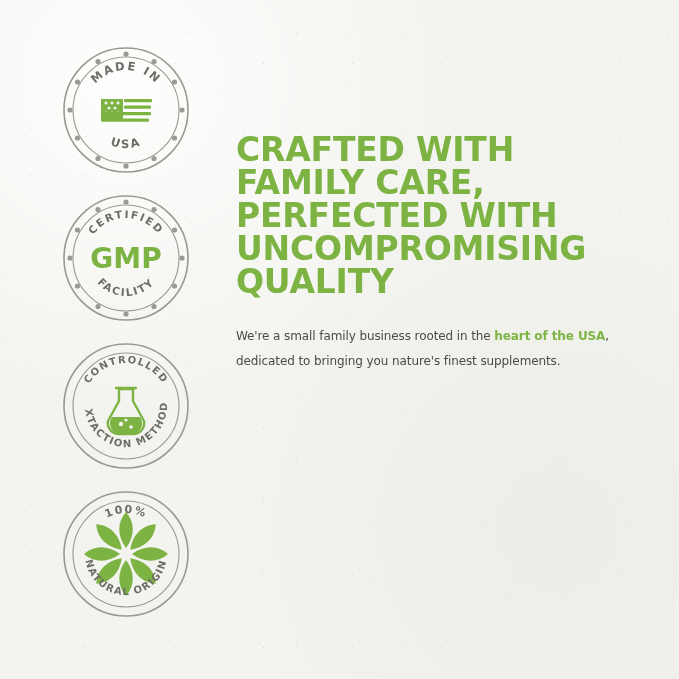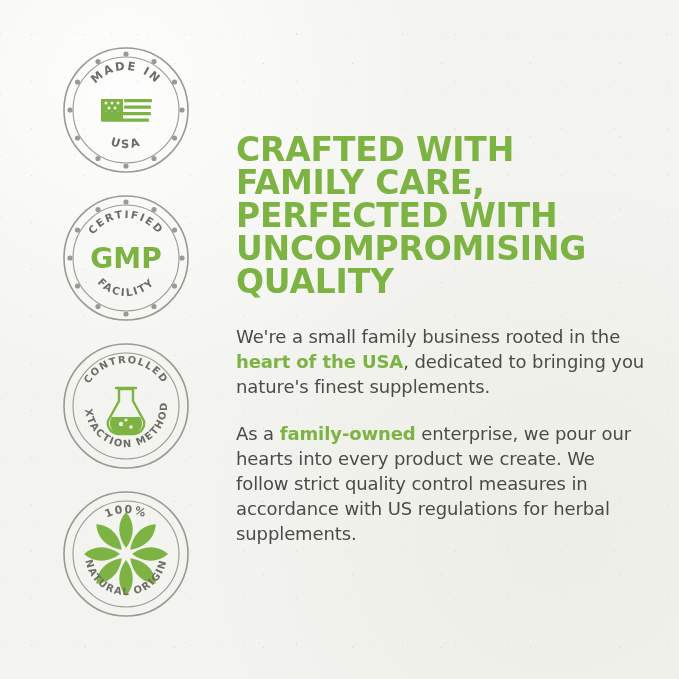--- a/index.html
+++ b/index.html
@@ -64,21 +64,21 @@
     font-weight: bold;
     font-size: 33px;
     line-height: 33px;
     letter-spacing: -0.2px;
     margin: 0 0 26px 0;
     text-transform: uppercase;
   }
   .para {
     color: #4b4b47;
     font-family: "DejaVu Sans", sans-serif;
-    font-size: 18px;
+    font-size: 12px;
     line-height: 25px;
     margin: 0 0 22px 0;
     letter-spacing: -0.1px;
   }
   .para:last-child { margin-bottom: 0; }
   .hl {
     color: #7cb342;
     font-weight: bold;
   }
 </style>
@@ -234,17 +234,14 @@
 
   </div>
 
   <div class="content">
     <h1 class="headline">CRAFTED WITH FAMILY CARE, PERFECTED WITH UNCOMPROMISING QUALITY</h1>
 
     <p class="para">
       <span>We're a small family business rooted in the </span><span class="hl">heart of the USA</span><span>, dedicated to bringing you nature's finest supplements.</span>
     </p>
 
-    <p class="para">
-      <span>As a </span><span class="hl">family-owned</span><span> enterprise, we pour our hearts into every product we create. We follow strict quality control measures in accordance with US regulations for herbal supplements.</span>
-    </p>
   </div>
 </div>
 
 </body></html>

